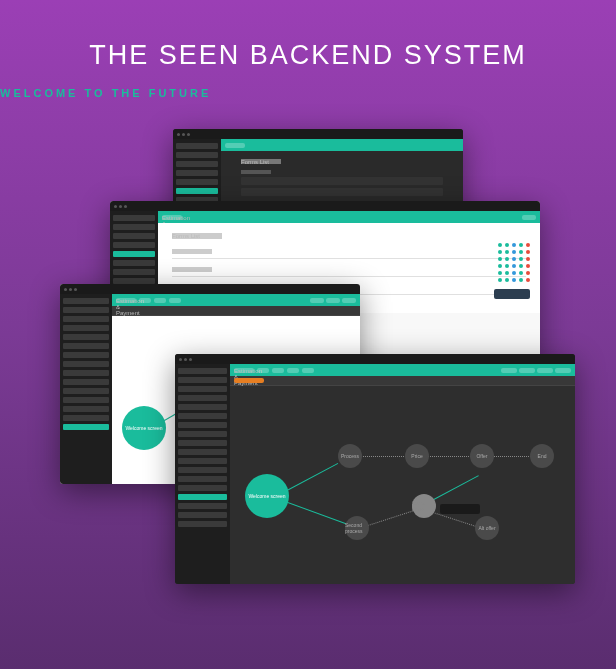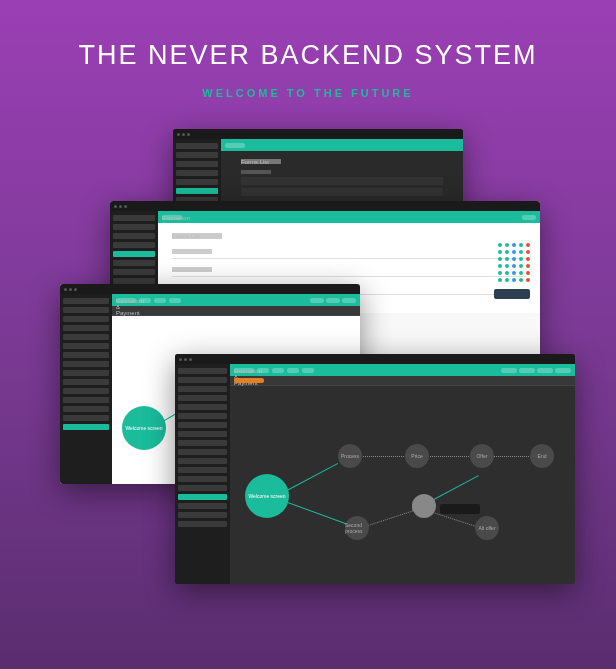--- a/index.html
+++ b/index.html
@@ -14,21 +14,21 @@
     .headline {
       text-align: center;
       color: #fff;
       font-size: 27px;
       font-weight: 300;
       letter-spacing: 2px;
       padding-top: 38px;
       line-height: 1.3;
     }
     .subhead {
-      text-align: center;
+      text-align: left;
       color: #1abc9c;
       font-size: 11px;
       font-weight: 600;
       letter-spacing: 3px;
       margin-top: 14px;
     }
     .stage {
       position: relative;
       margin-top: 30px;
       height: 480px;
@@ -89,21 +89,21 @@
     .edge { position: absolute; height: 1px; background: #1abc9c; transform-origin: left center; }
     .edge.dotted { border-top: 1px dotted #888; background: transparent; height: 0; }
 
     .w4 .sidebar { width: 55px; }
     .tooltip-box { position: absolute; top: 95px; left: 245px; width: 40px; height: 10px; background: #1a1a1a; border-radius: 2px; }
   </style>
 </head>
 <body>
 
 <div class="headline">
-  <div>THE NEVER BACKEND SYSTEM</div>
+  <div>THE SEEN BACKEND SYSTEM</div>
 </div>
 <div class="subhead">WELCOME TO THE FUTURE</div>
 
 <div class="stage">
 
   <div class="win w1">
     <div class="titlebar">
       <div class="dot"></div>
       <div class="dot"></div>
       <div class="dot"></div>

